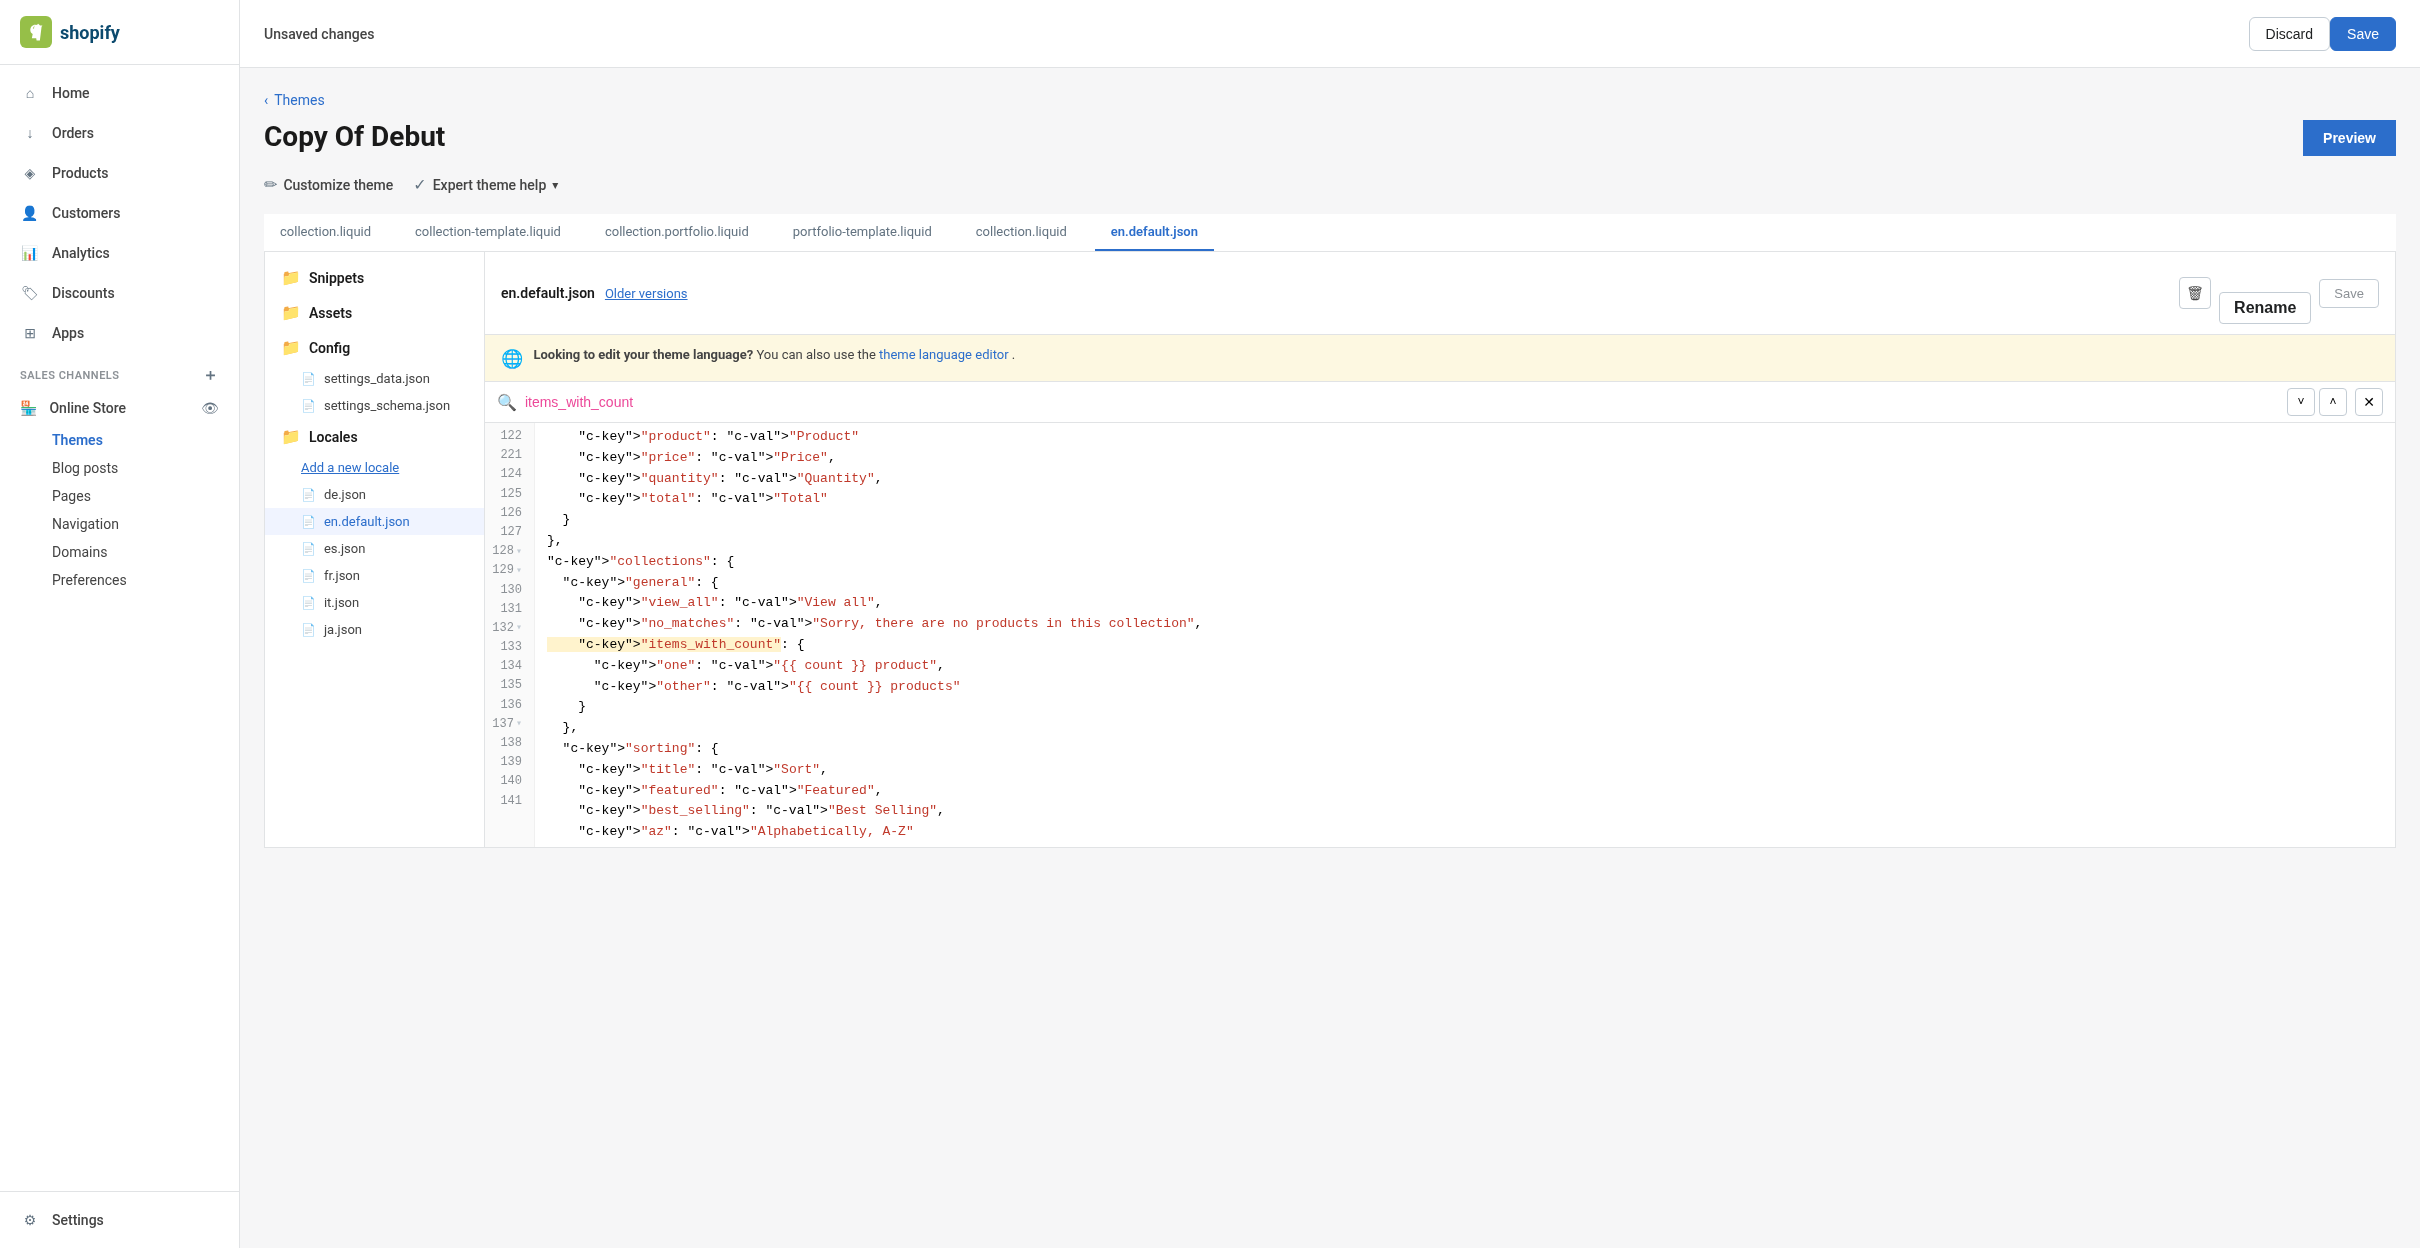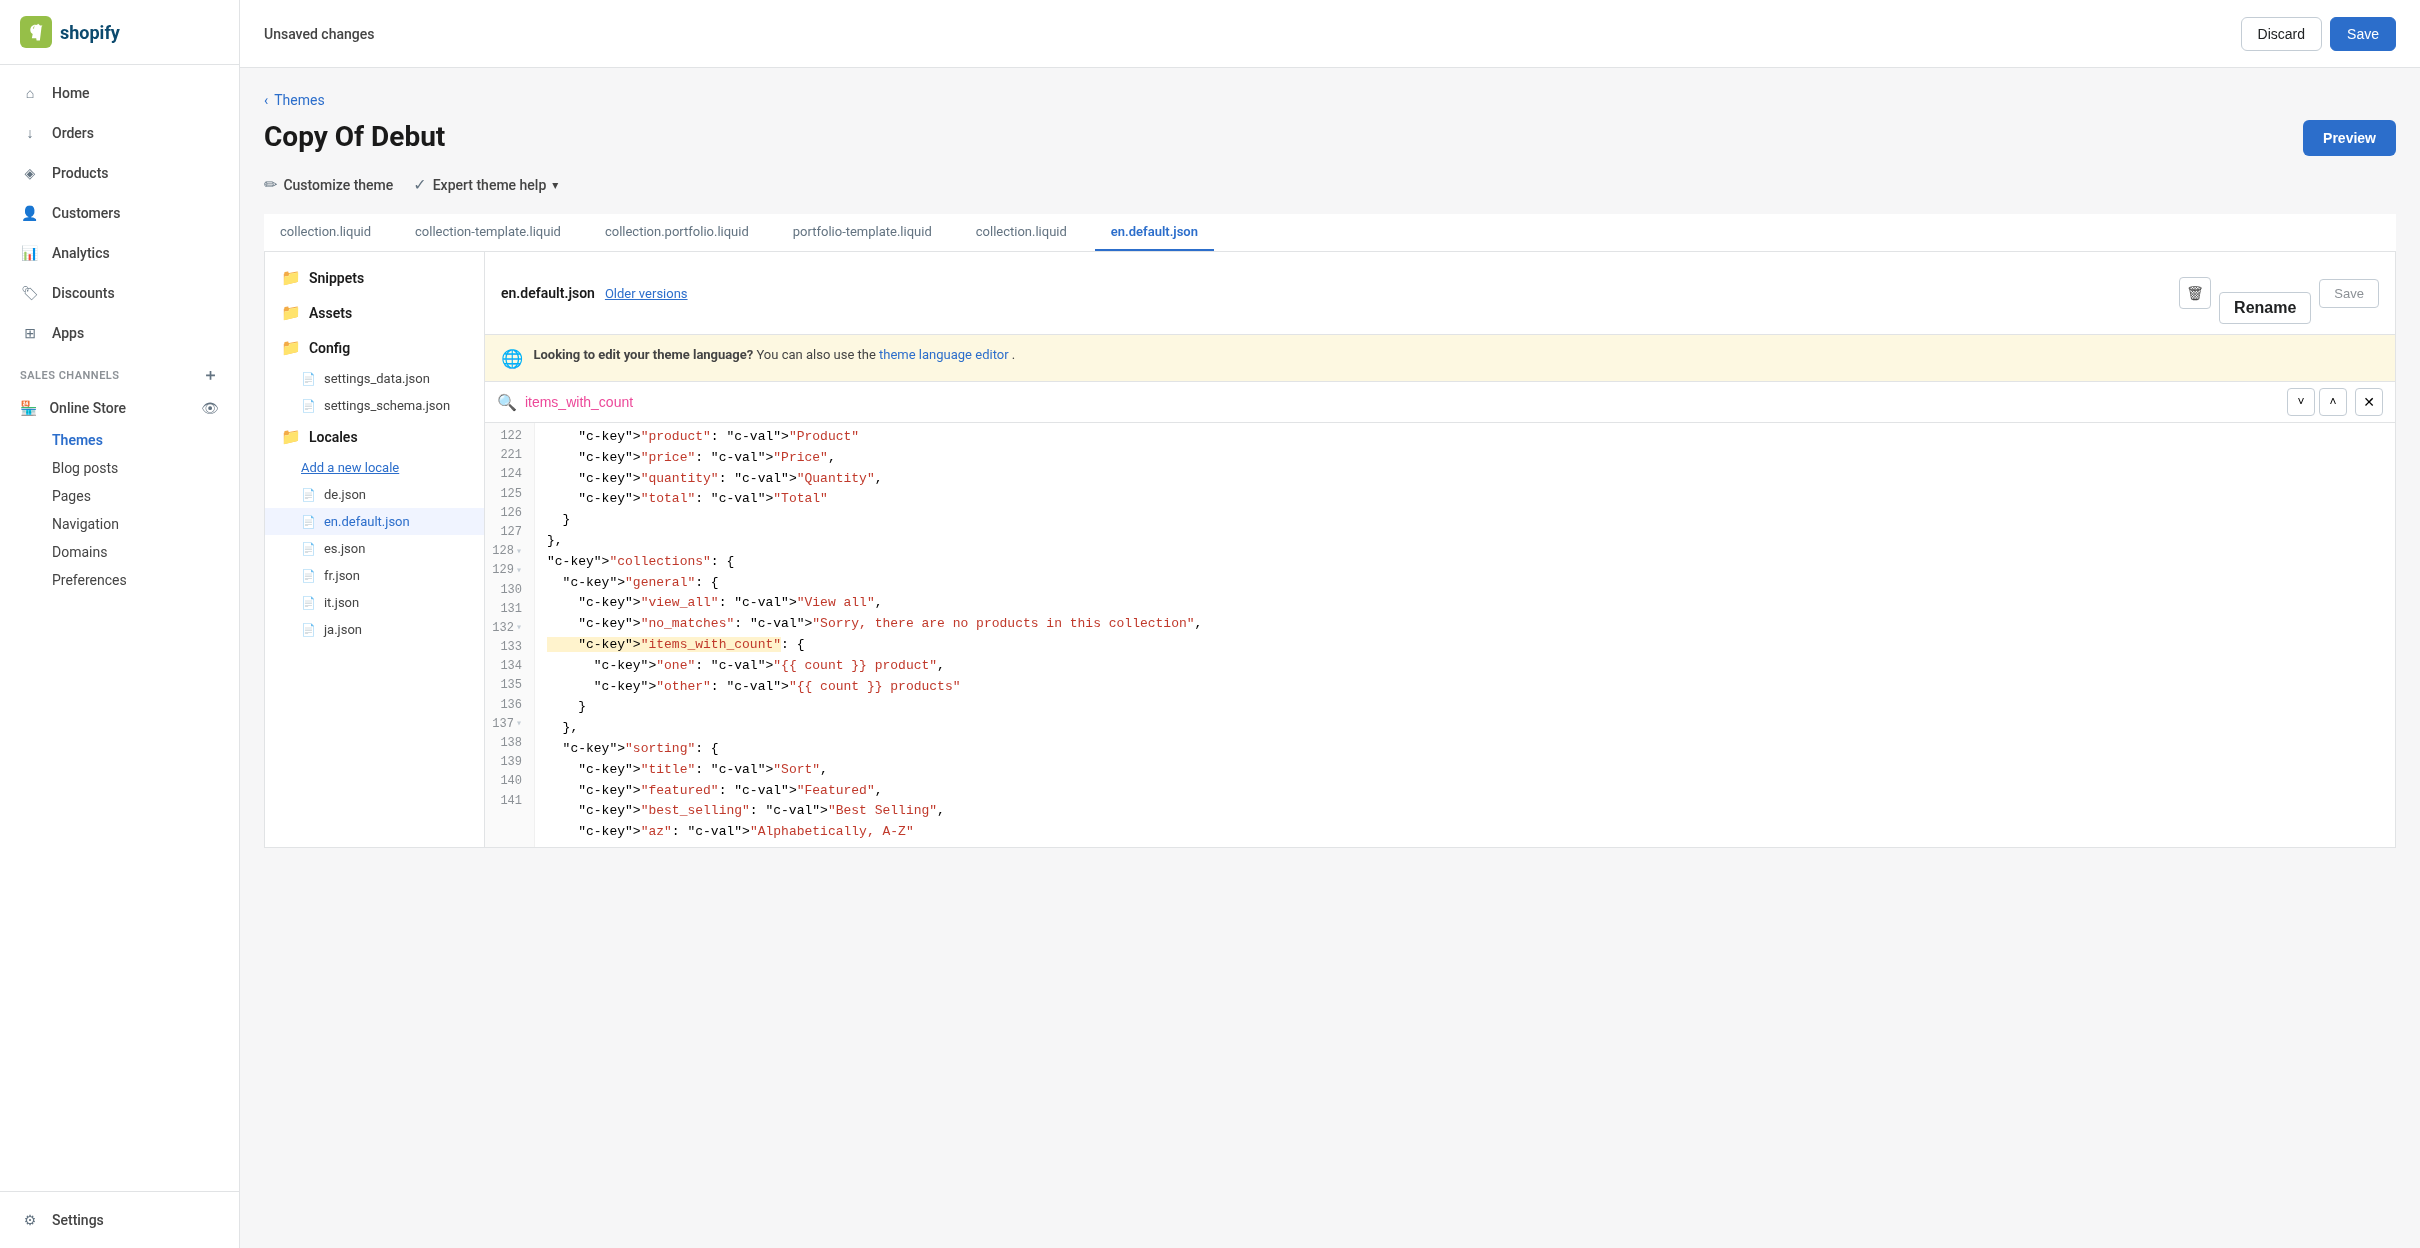--- a/index.html
+++ b/index.html
@@ -72,21 +72,21 @@
 
     
     #topbar {
       background: #fff;
       border-bottom: 1px solid #e1e3e5;
       padding: 0 24px;
       height: 68px;
       display: flex; align-items: center; justify-content: space-between;
     }
     .topbar-title { font-size: 14px; color: #444; font-weight: 500; }
-    .topbar-actions { display: flex; gap: 8px; }
+    .topbar-actions { display: flex; }
     .btn-discard {
       padding: 8px 16px; background: #fff;
       border: 1px solid #c4cdd5; border-radius: 6px;
       cursor: pointer; font-size: 14px; font-weight: 500; color: #202223;
     }
     .btn-save {
       padding: 8px 16px; background: #2c6ecb;
       border: 1px solid #2c6ecb; border-radius: 6px;
       cursor: pointer; font-size: 14px; font-weight: 500; color: white;
     }
@@ -111,21 +111,21 @@
       justify-content: space-between;
     }
     .theme-actions-left { display: flex; align-items: center; gap: 20px; }
     .action-link {
       display: flex; align-items: center; gap: 6px;
       font-size: 14px; color: #444; cursor: pointer; font-weight: 500;
     }
     .action-link .link-icon { color: #637381; font-size: 16px; }
     .btn-preview {
       padding: 10px 20px; background: #2c6ecb;
-      border: none; border-radius: 6px;
+      border: none; border-radius: 0;
       cursor: pointer; font-size: 14px; font-weight: 600; color: white;
     }
 
     
     .file-tabs {
       display: flex; gap: 12px; border-bottom: 1px solid #e1e3e5;
       background: #fff; overflow-x: auto; flex-wrap: nowrap;
     }
     .file-tab {
       padding: 10px 16px; font-size: 13px; color: #637381;

